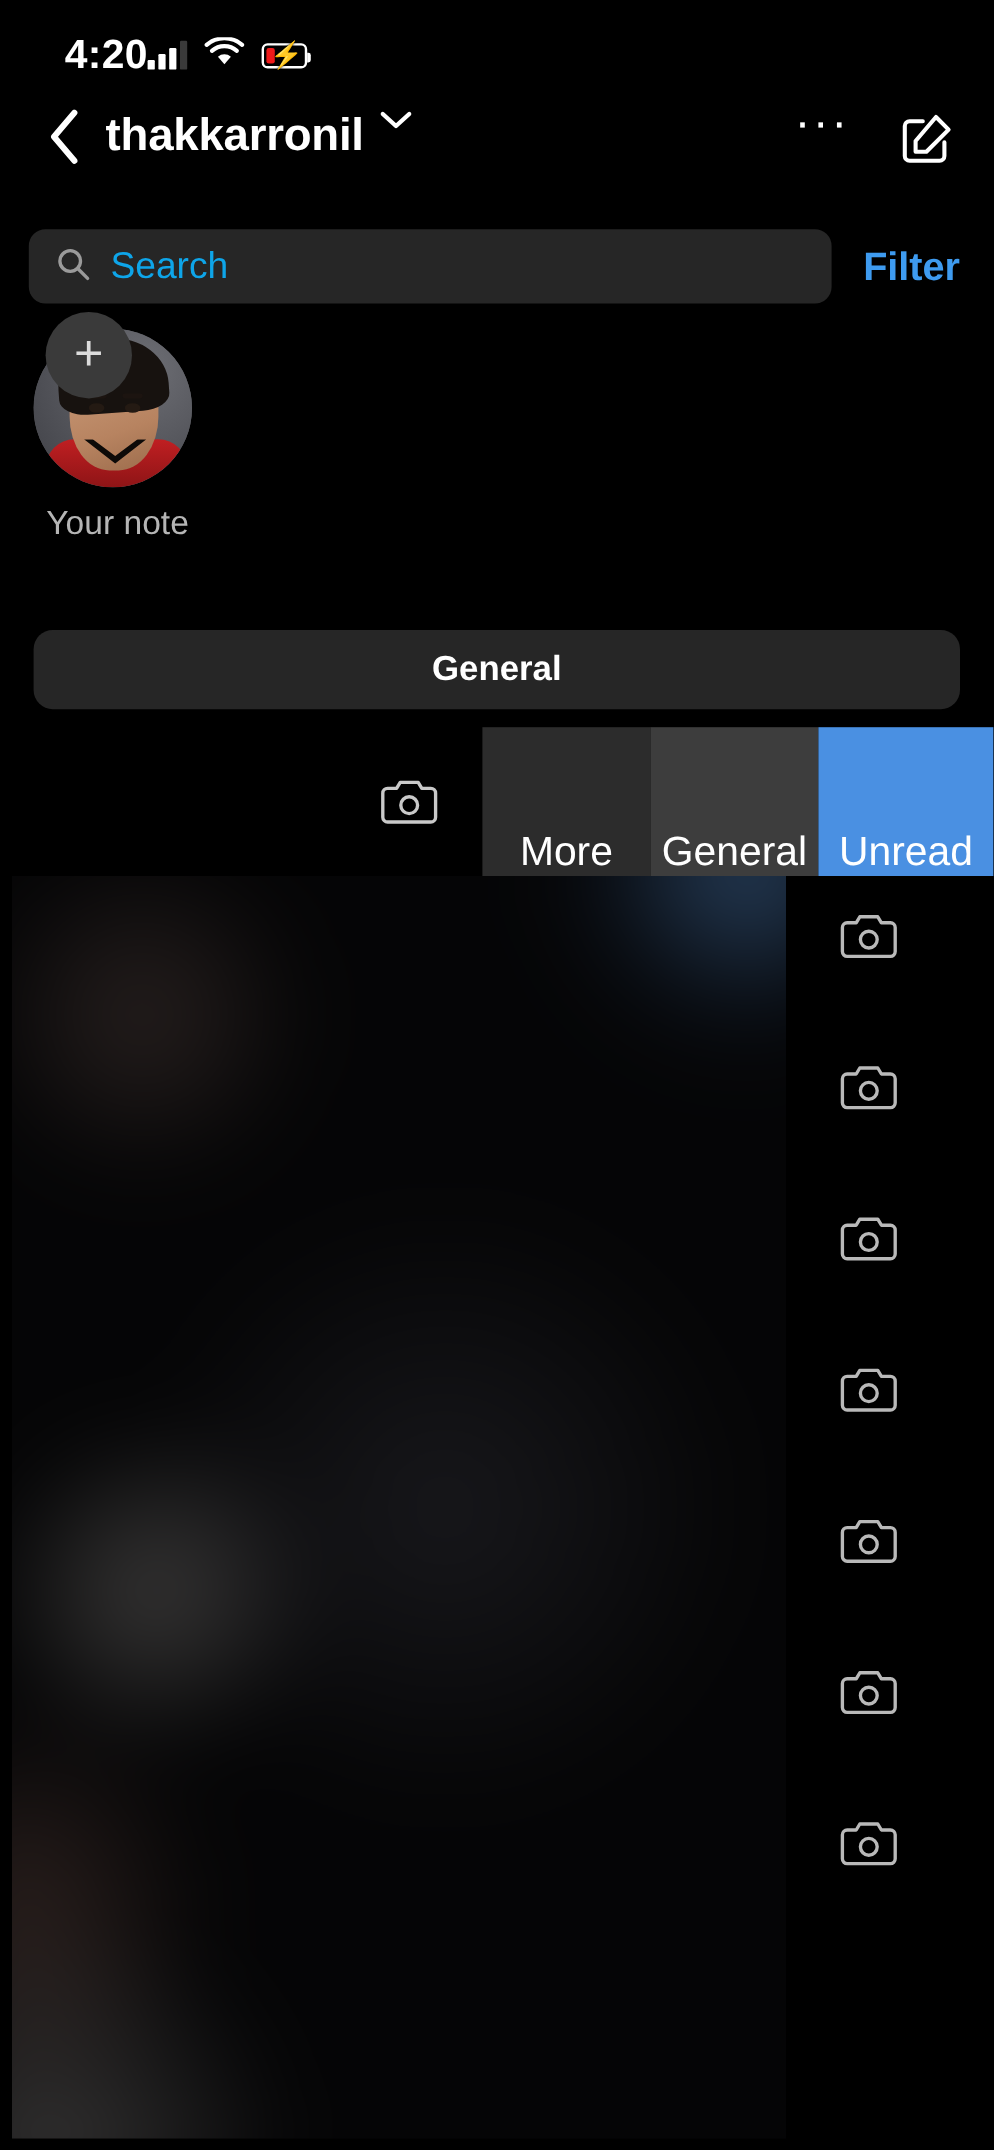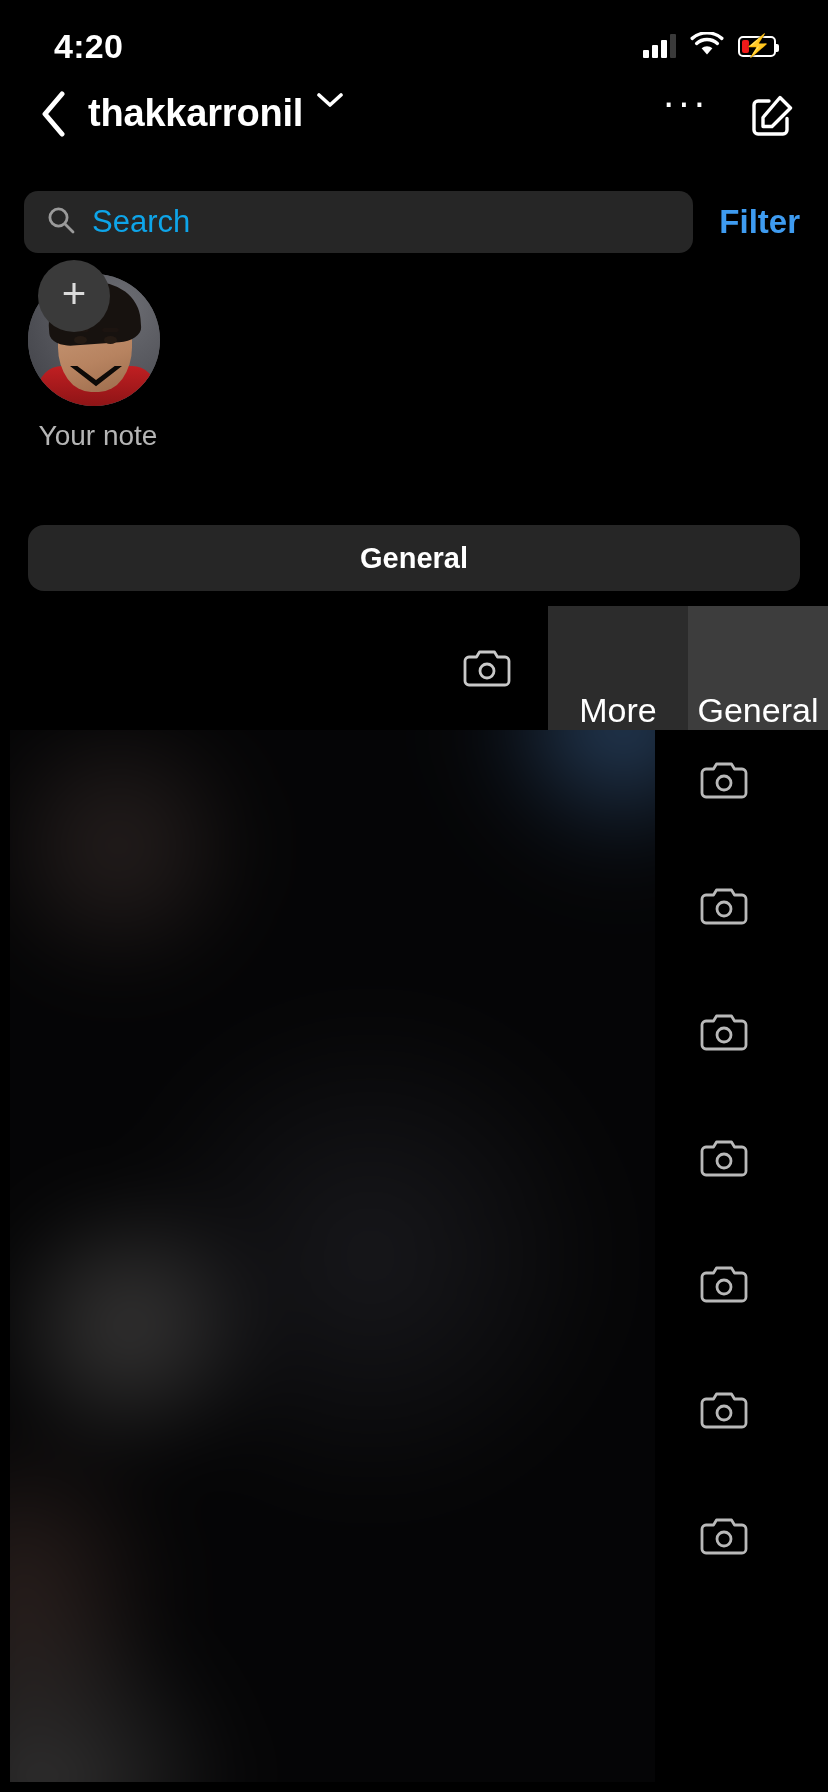--- a/index.html
+++ b/index.html
@@ -15,21 +15,20 @@
     font-family: "Liberation Sans", sans-serif;
     color: #fff;
     position: relative;
   }
 
   
   .status-bar {
     height: 92px;
     display: flex;
     align-items: center;
-    justify-content: space-between;
     padding: 0 52px 0 54px;
   }
   .status-time {
     font-size: 34px;
     font-weight: 600;
     letter-spacing: 0.3px;
     color: #fff;
   }
   .status-icons {
     display: flex;
@@ -468,20 +467,23 @@
         <circle cx="25" cy="24" r="7" stroke="#c9c9c9" stroke-width="2.8" fill="none"></circle>
       </svg>
     </span>
   </div>
   <div class="swipe-btn more">
     <span>More</span>
   </div>
   <div class="swipe-btn general">
     <span>General</span>
   </div>
+  <div class="swipe-btn unread">
+    <span>Unread</span>
+  </div>
 </div>
 
 <div class="content-area">
   <div class="blur-panel"></div>
   <div class="camera-column">
     <span class="cam" style="top:28px">
       <svg class="cam-svg" width="50" height="42" viewBox="0 0 50 42">
           <path d="M17.5 5 h15 l3 5 h7.5 a4 4 0 0 1 4 4 v20 a4 4 0 0 1 -4 4 H7 a4 4 0 0 1 -4 -4 V14 a4 4 0 0 1 4 -4 h7.5 Z" stroke="#b9b9b9" stroke-width="2.8" fill="none" stroke-linejoin="round"></path>
           <circle cx="25" cy="24" r="7" stroke="#b9b9b9" stroke-width="2.8" fill="none"></circle>
         </svg>

